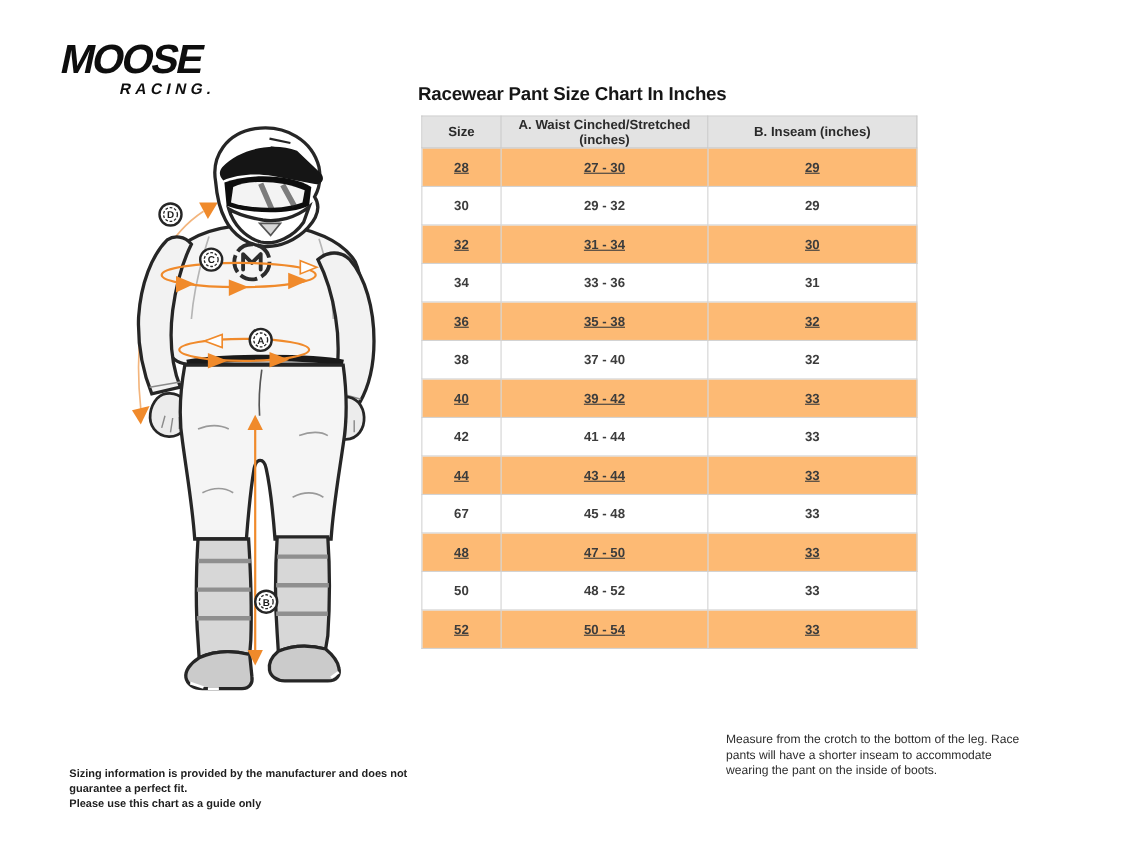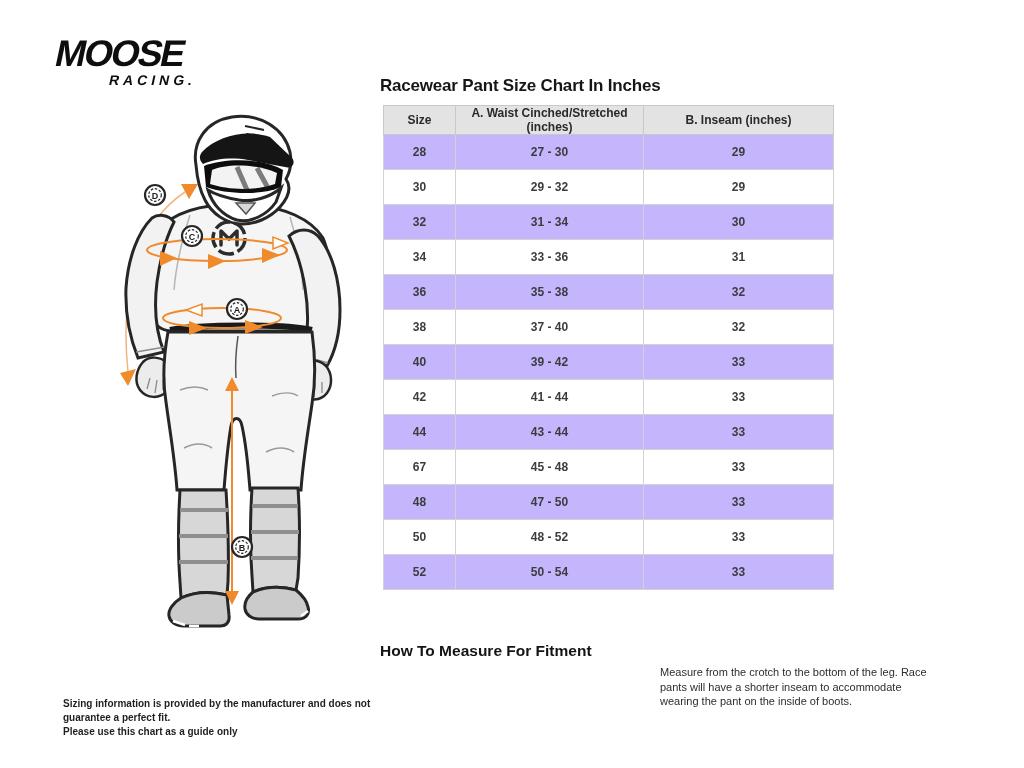--- a/index.html
+++ b/index.html
@@ -22,21 +22,21 @@
   table.sizes col.c-waist { width:188px; }
   table.sizes col.c-inseam{ width:190px; }
   table.sizes th {
     background:#e3e3e3; height:28px; font-size:12px; font-weight:bold; color:#2a2a2a;
     border:1px solid #c9c9c9; text-align:center;
   }
   table.sizes td {
     height:35px; font-size:12px; font-weight:bold; color:#3c3c3c;
     border:1px solid #d3d3d3; text-align:center; background:#ffffff;
   }
-  table.sizes tr.alt td { background:#c4b5fd; }
+  table.sizes tr.alt td { background:#fdba74;text-decoration:underline; }
 
   
   .fitment-title { position:absolute; left:380px; top:642px; font-size:15.5px; font-weight:bold; color:#141414; }
   .fitment-col { position:absolute; top:664px; width:274px; }
   .fitment-col.a { left:380px; }
   .fitment-col.b { left:660px; }
   .fit-head { font-size:11px; font-weight:bold; color:#1b1b1b; }
   .fit-head .letter { color:#c1323b; }
   .fit-body { margin-top:1px; font-size:11px; line-height:1.33; color:#2d2d2d; }
 
@@ -246,21 +246,20 @@
           </tr>
           <tr class="alt">
             <td>52</td>
             <td>50 - 54</td>
             <td>33</td>
           </tr>
         </tbody>
     </table>
   </div>
 
-  <div class="fitment-title">How To Measure For Fitment</div>
   <div class="fitment-col b">
     <div class="fit-body">Measure from the crotch to the bottom of the leg. Race pants will have a shorter inseam to accommodate wearing the pant on the inside of boots.</div>
   </div>
 
   <div class="disclaimer">
     <div>Sizing information is provided by the manufacturer and does not guarantee a perfect fit.</div>
     <div>Please use this chart as a guide only</div>
   </div>
 
 </div>

